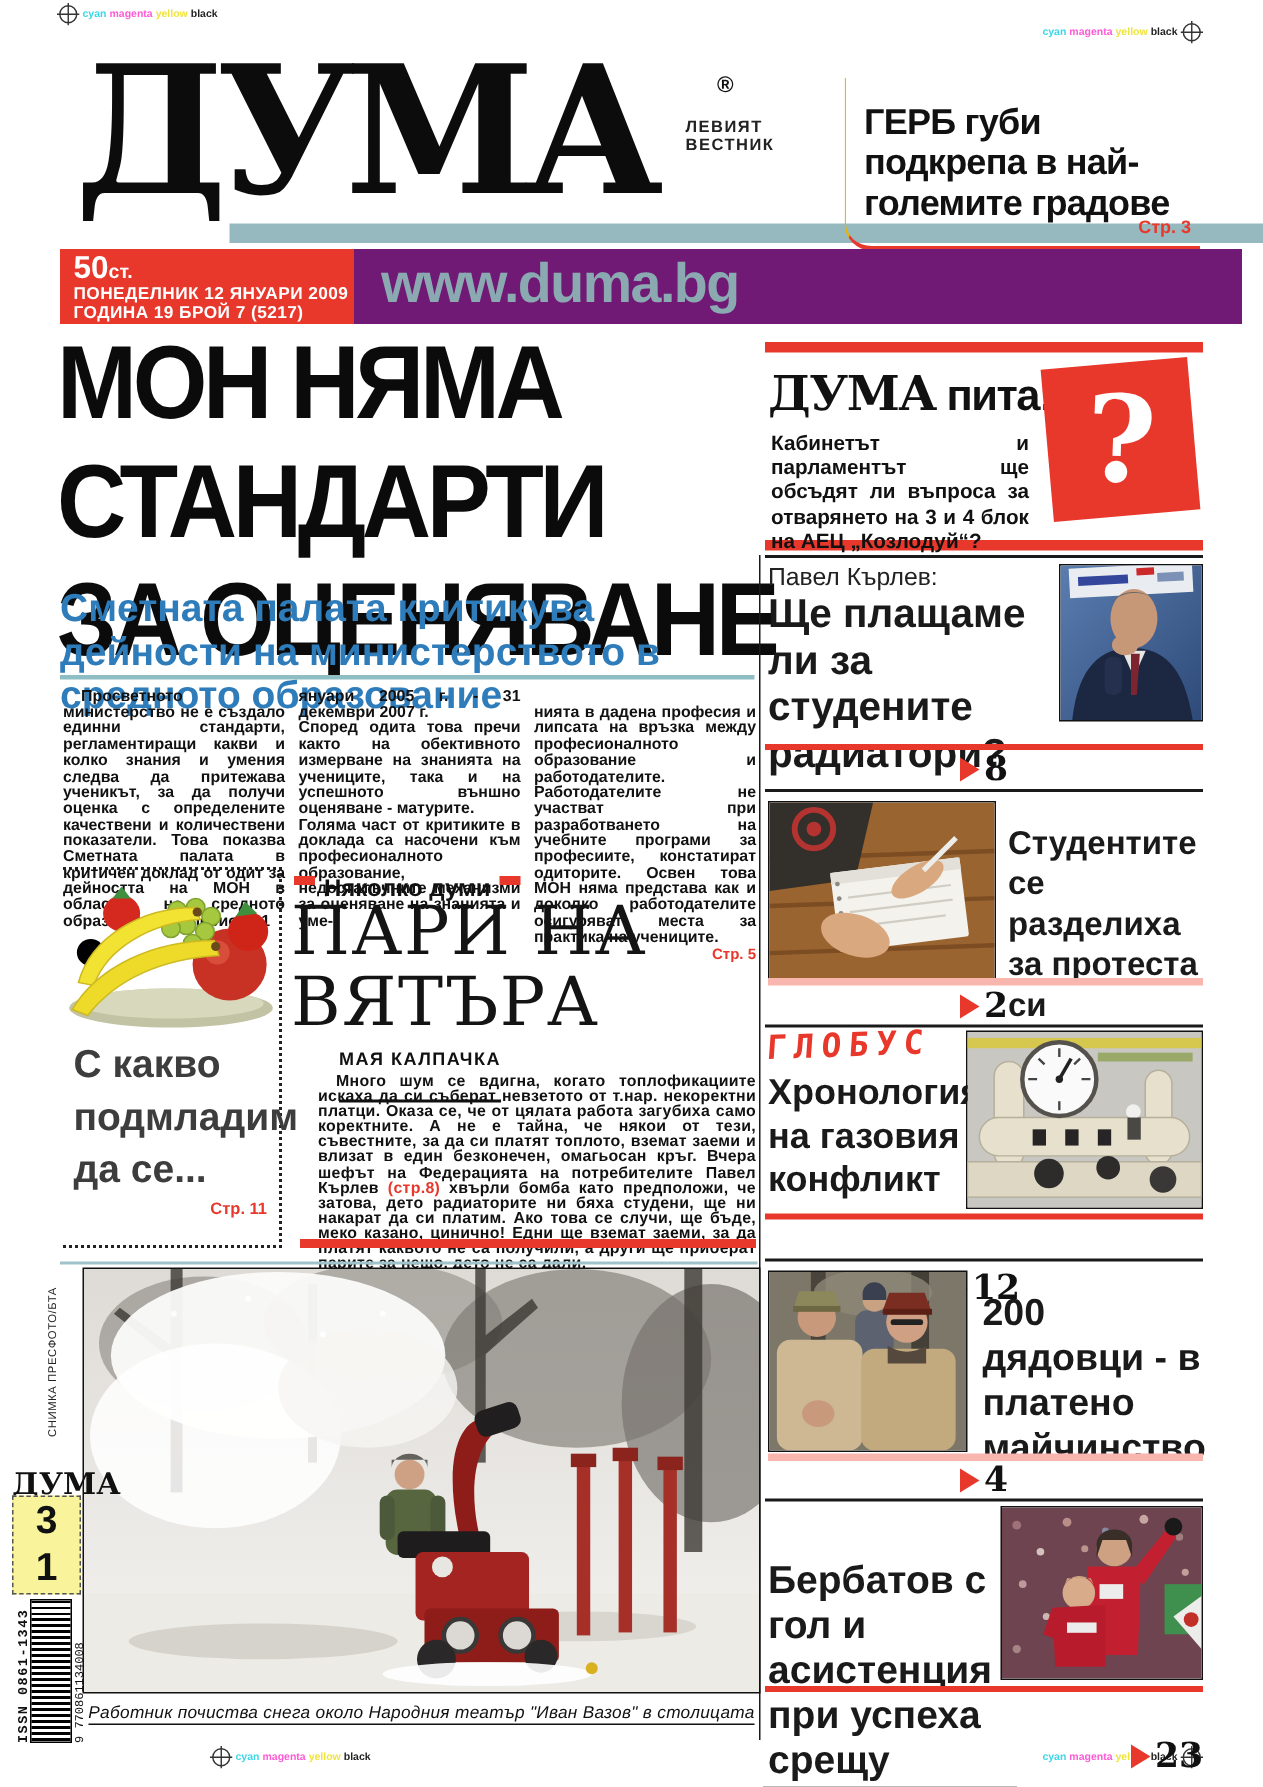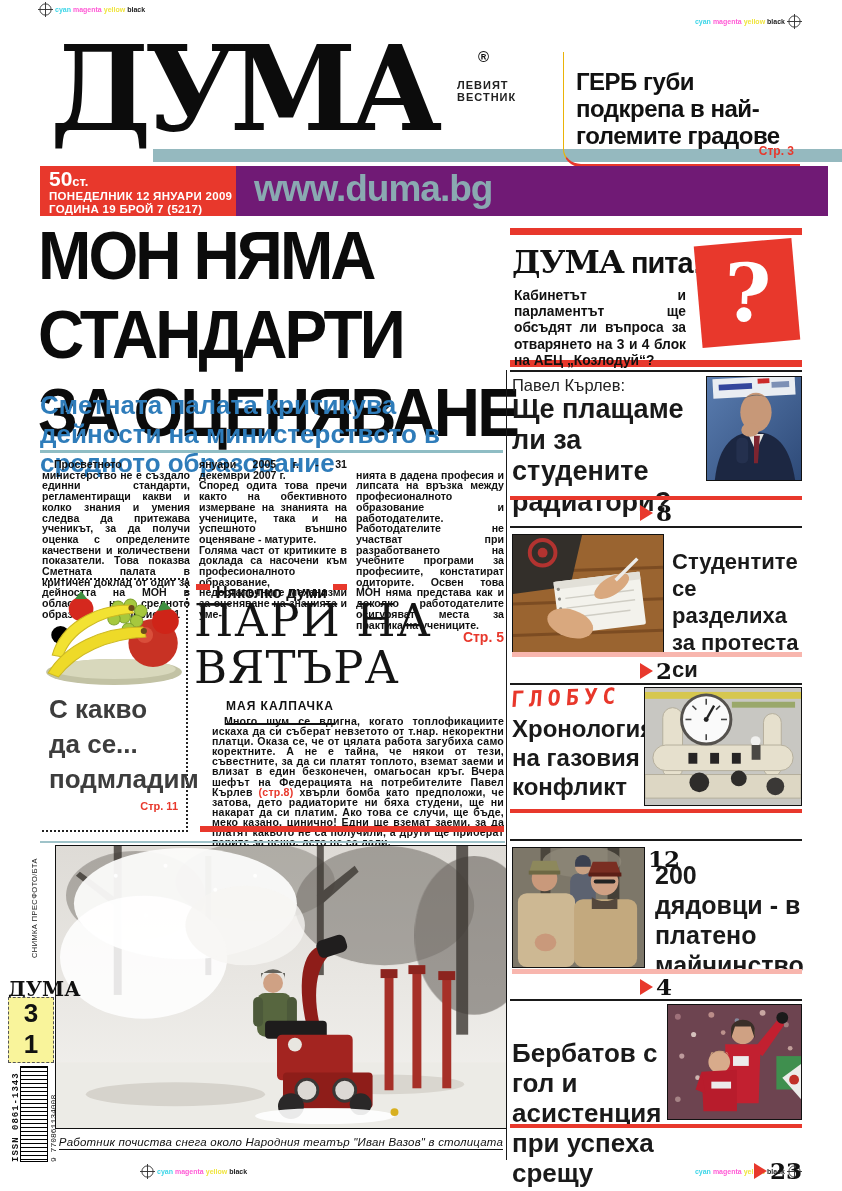--- a/index.html
+++ b/index.html
@@ -34,21 +34,21 @@
   .website{position:absolute;left:18px;top:2px;font-size:37px;font-weight:bold;color:#8aa9b1;letter-spacing:-1px;}
 
   
   .lead-headline{left:38px;top:216px;font-size:66px;font-weight:bold;line-height:75px;letter-spacing:-3px;
                  transform:scale(0.97,1.05);transform-origin:left top;white-space:nowrap;color:#0b0b0b;}
   .subhead{left:40px;top:391px;width:472px;font-size:26px;font-weight:bold;color:#2e7cba;line-height:29px;}
   .teal-rule{left:40px;top:450px;width:463px;height:3px;background:#8fbdc4;}
   .lead-cols{left:42px;top:459px;width:462px;display:flex;gap:9px;}
   .lead-col{flex:1;font-size:10.6px;font-weight:bold;line-height:10.7px;text-align:justify;white-space:pre-line;}
   .lead-col.first{text-indent:12px;}
-  .lead-pageref{text-align:right;color:#e8382c;font-size:14px;font-weight:bold;margin-top:2px;}
+  .lead-pageref{text-align:right;color:#e8382c;font-size:10px;font-weight:bold;margin-top:2px;}
 
   
   .da-box{left:510px;top:228px;width:292px;height:139px;}
   .da-bar{position:absolute;left:0;width:292px;height:7px;background:#e8382c;}
   .da-title{position:absolute;left:2px;top:15px;white-space:nowrap;}
   .da-brand{font-family:"DejaVu Serif",serif;font-weight:bold;font-size:32px;letter-spacing:-1px;}
   .da-suffix{font-size:29px;font-weight:bold;letter-spacing:-1px;}
   .da-question{position:absolute;left:4px;top:60px;width:172px;font-size:13.8px;font-weight:bold;
                line-height:16.2px;text-align:justify;}
   .da-qbox{position:absolute;left:188px;top:14px;width:98px;height:102px;background:#e8382c;
@@ -69,21 +69,21 @@
             border-top:8px solid transparent;border-bottom:8px solid transparent;vertical-align:middle;margin-right:3px;}
   .sb-num{display:inline-block;font-size:23px;font-weight:bold;vertical-align:middle;font-family:"DejaVu Serif",serif;}
   .globus{left:512px;top:687px;color:#e8372b;font-size:22px;font-weight:bold;letter-spacing:5px;
           transform:rotate(-2deg) skewX(-6deg);transform-origin:left top;font-family:"DejaVu Sans Mono",monospace;}
 
   
   .op-kicker{left:196px;top:584px;display:flex;gap:6px;font-size:16px;font-weight:bold;}
   .red-dash{display:inline-block;width:14px;height:6px;background:#e8382c;}
   .op-headline{left:194px;top:597px;font-family:"DejaVu Serif",serif;font-size:45px;line-height:47px;letter-spacing:1px;color:#141414;}
   .op-byline{left:226px;top:699px;font-size:12px;font-weight:bold;letter-spacing:1px;
-             border-bottom:2.5px solid #111;padding-bottom:10px;}
+             border-bottom:2.5px solid #111;padding-bottom:20px;}
   .op-body{left:212px;top:716px;width:292px;font-size:10.6px;font-weight:bold;line-height:10.1px;
            text-align:justify;text-indent:12px;letter-spacing:0.2px;}
   .op-red{color:#e8382c;}
   .op-redbar{left:200px;top:826px;width:304px;height:6px;background:#e8382c;}
 
   
   .fruit-box{left:42px;top:578px;width:146px;height:254px;border-top:2px dotted #222;
              border-right:2px dotted #222;border-bottom:2px dotted #222;box-sizing:border-box;}
   .fruit-art{position:absolute;left:0;top:3px;width:144px;height:104px;}
   .fruit-art svg{display:block;width:100%;height:100%;}
@@ -423,22 +423,22 @@
             <circle cx="84" cy="46" r="6"></circle>
           </g>
         <path d="M10,72 C18,42 50,22 86,22 L89,30 C56,32 28,50 20,74 Z" fill="#f2e232" stroke="#cdb922"></path>
         <path d="M6,90 C22,62 58,44 98,44 L101,54 C64,56 34,70 16,94 Z" fill="#eeda28" stroke="#cdb922"></path>
         <circle cx="87" cy="25" r="3" fill="#6b4a1a"></circle>
           <circle cx="99" cy="48" r="3" fill="#6b4a1a"></circle>
       </svg>
     </div>
     <div class="fruit-caption">
       <div>С какво</div>
+      <div>подмладим</div>
       <div>да се...</div>
-      <div>подмладим</div>
     </div>
     <div class="fruit-page">Стр. 11</div>
   </div>
 
   <div class="abs photo-top-rule"></div>
   <div class="abs photo-credit">СНИМКА ПРЕСФОТО/БТА</div>
   <div class="abs big-photo">
     <svg viewBox="0 0 452 284" preserveAspectRatio="none">
       <defs>
           <linearGradient id="snowbg" x1="0" y1="0" x2="0" y2="1">

